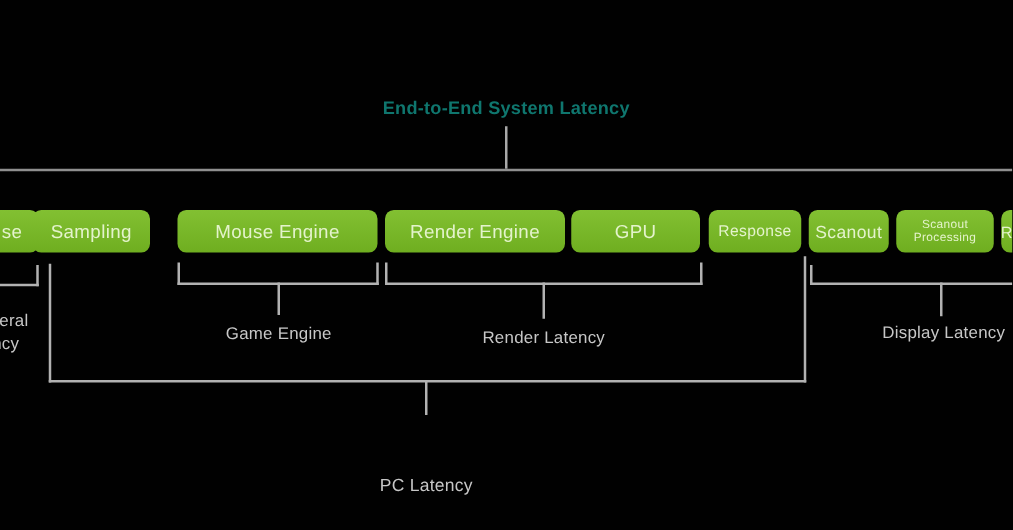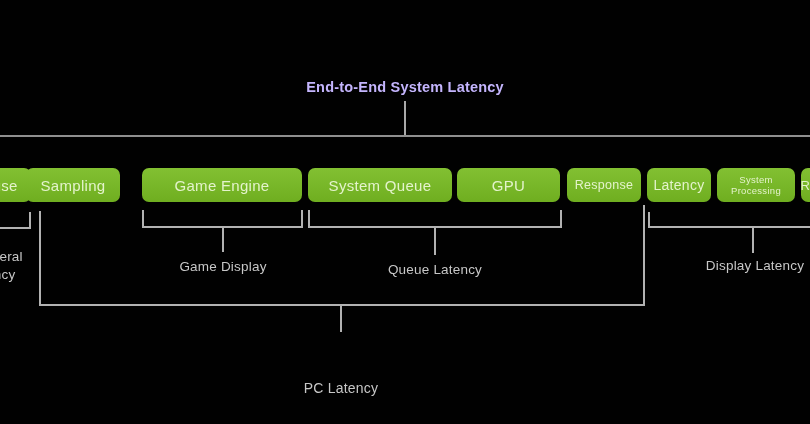--- a/index.html
+++ b/index.html
@@ -4,21 +4,21 @@
 <style>
   html,body{margin:0;padding:0;background:#000;}
   #stage{
     position:relative;width:810px;height:424px;overflow:hidden;
     background:#010101;font-family:"Liberation Sans",sans-serif;
     -webkit-font-smoothing:antialiased;
   }
   
   .diagram-title{
     position:absolute;top:79px;left:0;width:810px;text-align:center;
-    color:#c4b5fd;font-size:14.5px;font-weight:bold;letter-spacing:.2px;
+    color:#0f766e;font-size:14.5px;font-weight:bold;letter-spacing:.2px;
   }
   
   .line{position:absolute;background:#b2b2b2;}
   .hline{height:2px;}
   .vline{width:2px;}
   #title-drop{left:404px;top:101px;height:34px;background:#a8a8a8;}
   #top-line{left:0;top:135px;width:810px;background:#8f8f8f;}
   
   #p-h{left:0;top:227px;width:31px;}
   #p-tick{left:29px;top:212px;height:17px;}
@@ -74,43 +74,43 @@
 
 <div id="stage">
 
   <div class="diagram-title">End-to-End System Latency</div>
 
   <div class="line vline" id="title-drop"></div>
   <div class="line hline" id="top-line"></div>
 
   <div class="stage-box" id="box-mouse">Mouse</div>
   <div class="stage-box" id="box-sampling">Sampling</div>
-  <div class="stage-box" id="box-game-engine">Game Engine</div>
-  <div class="stage-box" id="box-render-queue">System Queue</div>
+  <div class="stage-box" id="box-game-engine">Mouse Engine</div>
+  <div class="stage-box" id="box-render-queue">Render Engine</div>
   <div class="stage-box" id="box-gpu">GPU</div>
   <div class="stage-box" id="box-composite">Response</div>
-  <div class="stage-box" id="box-scanout">Latency</div>
-  <div class="stage-box" id="box-display-processing">System Processing</div>
+  <div class="stage-box" id="box-scanout">Scanout</div>
+  <div class="stage-box" id="box-display-processing">Scanout Processing</div>
   <div class="stage-box" id="box-response">Response</div>
 
   <div class="line hline" id="p-h"></div>
   <div class="line vline" id="p-tick"></div>
   <div class="group-label" id="label-peripheral">Peripheral Latency</div>
 
   <div class="line vline" id="g-tl"></div>
   <div class="line hline" id="g-h"></div>
   <div class="line vline" id="g-tr"></div>
   <div class="line vline" id="g-drop"></div>
-  <div class="group-label" id="label-game">Game Display</div>
+  <div class="group-label" id="label-game">Game Engine</div>
 
   <div class="line vline" id="r-tl"></div>
   <div class="line hline" id="r-h"></div>
   <div class="line vline" id="r-tr"></div>
   <div class="line vline" id="r-drop"></div>
-  <div class="group-label" id="label-render">Queue Latency</div>
+  <div class="group-label" id="label-render">Render Latency</div>
 
   <div class="line vline" id="d-tl"></div>
   <div class="line hline" id="d-h"></div>
   <div class="line vline" id="d-drop"></div>
   <div class="group-label" id="label-display">Display Latency</div>
 
   <div class="line vline" id="pc-vl"></div>
   <div class="line hline" id="pc-h"></div>
   <div class="line vline" id="pc-vr"></div>
   <div class="line vline" id="pc-drop"></div>

